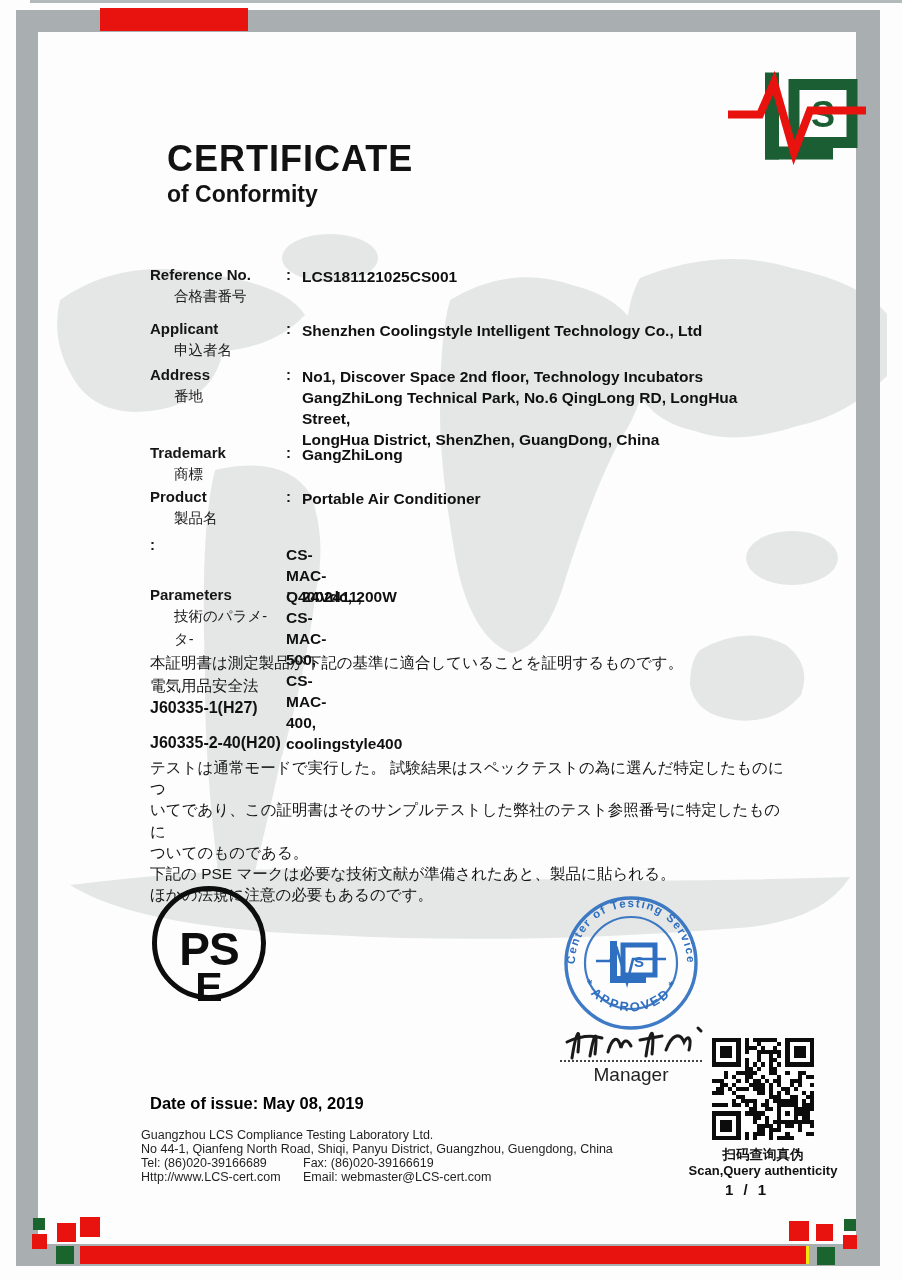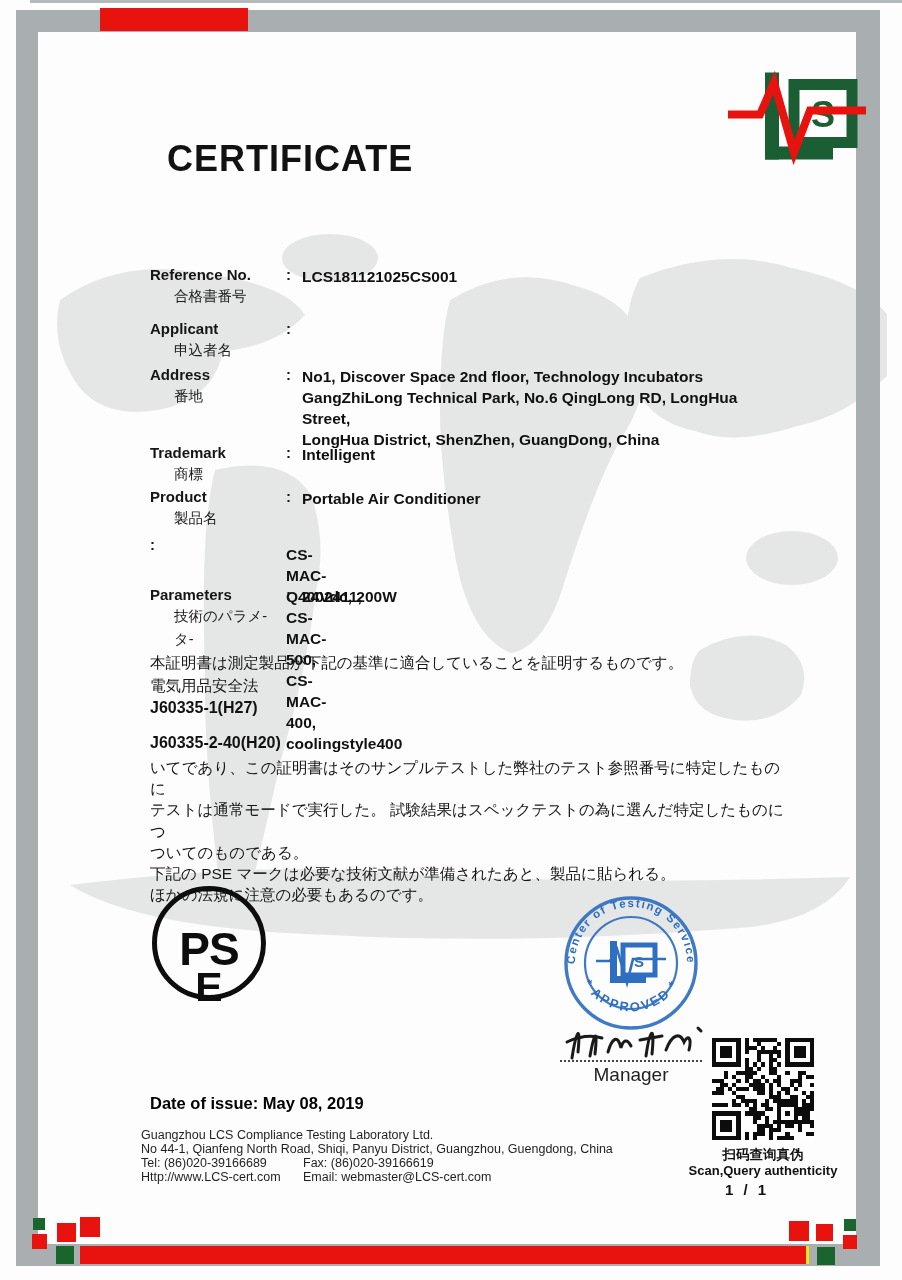--- a/index.html
+++ b/index.html
@@ -97,37 +97,39 @@
         <rect x="43" y="10" width="14" height="87"></rect>
         <rect x="43" y="84" width="68" height="13"></rect>
       </g>
       <rect x="72" y="22" width="58" height="58" fill="none" stroke="#1b5e34" stroke-width="11"></rect>
       <text x="101" y="64" text-anchor="middle" font-size="36" font-weight="bold" fill="#1b5e34" font-family="Liberation Sans, DejaVu Sans, sans-serif">S</text>
       <polyline points="6,52 38,52 52,20 72,90 88,48 144,48" fill="none" stroke="#e8120f" stroke-width="8" stroke-linejoin="miter"></polyline>
     </svg>
 
     <div class="abs" style="left:167px;top:140px;">
       <div class="title1">CERTIFICATE</div>
+      <div class="title2">of Conformity</div>
     </div>
 
     <div class="field-row" style="top:266px;">
       <div>
           <div class="lbl-en">Reference No.</div>
            <div class="lbl-ja">合格書番号</div>
         </div>
       <div class="colon">:</div>
       <div class="val">LCS181121025CS001</div>
     </div>
 
     <div class="field-row" style="top:320px;">
       <div>
           <div class="lbl-en">Applicant</div>
            <div class="lbl-ja">申込者名</div>
         </div>
       <div class="colon">:</div>
+      <div class="val">Shenzhen Coolingstyle Intelligent Technology Co., Ltd</div>
     </div>
 
     <div class="field-row" style="top:366px;">
       <div>
           <div class="lbl-en">Address</div>
            <div class="lbl-ja">番地</div>
         </div>
       <div class="colon">:</div>
       <div class="val">
         <div>No1, Discover Space 2nd floor, Technology Incubators</div>
@@ -135,21 +137,21 @@
         <div>LongHua District, ShenZhen, GuangDong, China</div>
       </div>
     </div>
 
     <div class="field-row" style="top:444px;">
       <div>
           <div class="lbl-en">Trademark</div>
            <div class="lbl-ja">商標</div>
         </div>
       <div class="colon">:</div>
-      <div class="val">Intelligent</div>
+      <div class="val">GangZhiLong</div>
     </div>
 
     <div class="field-row" style="top:488px;">
       <div>
           <div class="lbl-en">Product</div>
            <div class="lbl-ja">製品名</div>
         </div>
       <div class="colon">:</div>
       <div class="val">Portable Air Conditioner</div>
     </div>
@@ -168,22 +170,22 @@
       <div class="colon">:</div>
       <div class="val">24Vdc, 200W</div>
     </div>
 
     <div class="abs jp" style="left:150px;top:653px;">本証明書は測定製品が下記の基準に適合していることを証明するものです。</div>
     <div class="abs jp" style="left:150px;top:676px;">電気用品安全法</div>
     <div class="abs std" style="left:150px;top:699px;">J60335-1(H27)</div>
     <div class="abs std" style="left:150px;top:734px;">J60335-2-40(H20)</div>
 
     <div class="abs jp notes" style="left:150px;top:757px;width:640px;">
+      <div>テストは通常モードで実行した。 試験結果はスペックテストの為に選んだ特定したものにつ</div>
       <div>いてであり、この証明書はそのサンプルテストした弊社のテスト参照番号に特定したものに</div>
-      <div>テストは通常モードで実行した。 試験結果はスペックテストの為に選んだ特定したものにつ</div>
       <div>ついてのものである。</div>
       <div>下記の PSE マークは必要な技術文献が準備されたあと、製品に貼られる。</div>
       <div>ほかの法規に注意の必要もあるのです。</div>
     </div>
 
     <div class="pse">
       <div class="ps">PS</div>
       <div class="e">E</div>
     </div>
 

